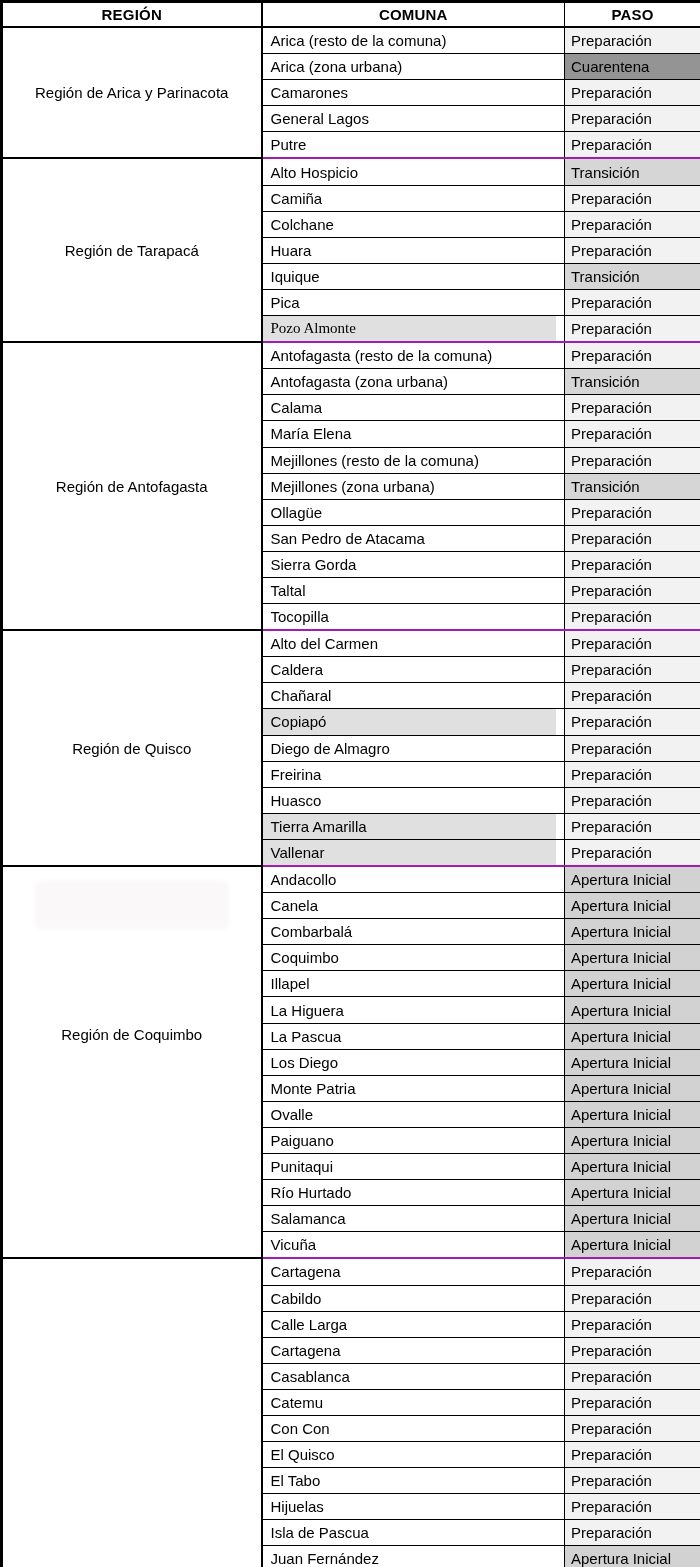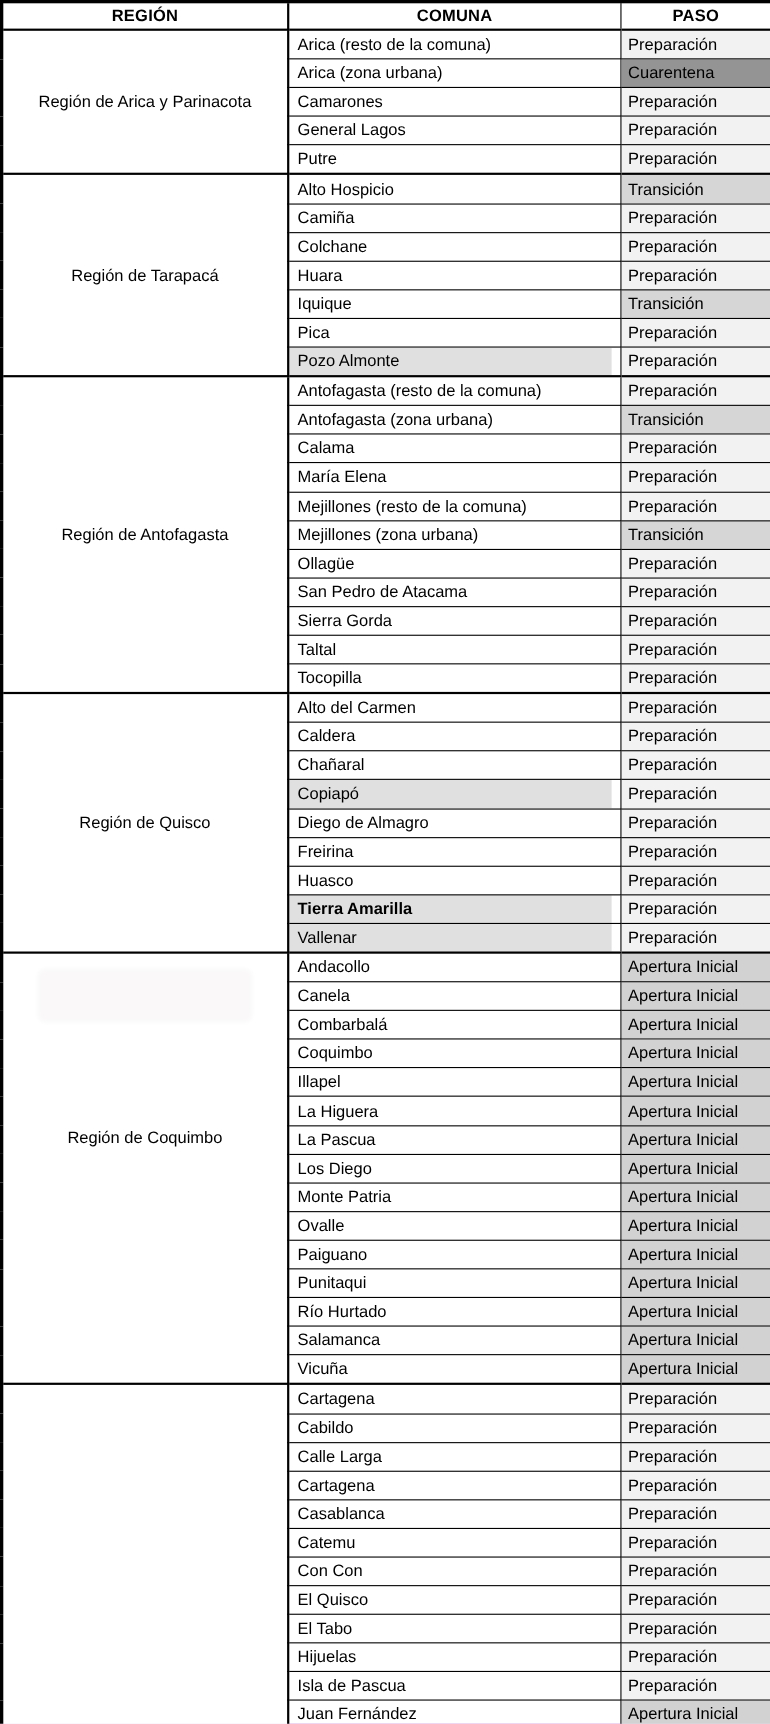--- a/index.html
+++ b/index.html
@@ -29,21 +29,21 @@
   }
   thead th.region-h { border-right: 2px solid #000; }
   tbody td {
     border: 1px solid #000;
     height: 25.1px;
     font-size: 15px;
     padding: 0;
     white-space: nowrap; overflow: hidden;
     vertical-align: middle;
   }
-  tr.group-start td { border-top: 2px solid #000000; }
+  tr.group-start td { border-top: 2px solid #a21caf; }
   td.region-cell {
     border-right: 2px solid #000;
     border-bottom: 2px solid #000;
     text-align: center;
     vertical-align: middle;
     background: #fff;
   }
   td.region-cell .region-label { display: inline-block; }
   
   td.region-cell-4 .region-label { position: relative; top: -28px; }
@@ -117,21 +117,21 @@
         </tr>
         <tr>
           <td class="comuna-cell">Iquique</td>
           <td class="paso-cell" style="background-color: rgb(214, 214, 214);">Transición</td>
         </tr>
         <tr>
           <td class="comuna-cell">Pica</td>
           <td class="paso-cell" style="background-color: rgb(242, 242, 242);">Preparación</td>
         </tr>
         <tr>
-          <td class="comuna-cell comuna-highlight" style="background-color: rgb(224, 224, 224);">Pozo Almonte</td>
+          <td class="comuna-cell comuna-highlight" style="background-color: rgb(224, 224, 224); font-family: Liberation Serif, serif;">Pozo Almonte</td>
           <td class="paso-cell" style="background-color: rgb(242, 242, 242);">Preparación</td>
         </tr>
         <tr class="group-start">
           <td class="region-cell region-cell-2" rowspan="11"><span class="region-label">Región de Antofagasta</span></td>
           <td class="comuna-cell">Antofagasta (resto de la comuna)</td>
           <td class="paso-cell" style="background-color: rgb(242, 242, 242);">Preparación</td>
         </tr>
         <tr>
           <td class="comuna-cell">Antofagasta (zona urbana)</td>
           <td class="paso-cell" style="background-color: rgb(214, 214, 214);">Transición</td>
@@ -195,21 +195,21 @@
         </tr>
         <tr>
           <td class="comuna-cell">Freirina</td>
           <td class="paso-cell" style="background-color: rgb(242, 242, 242);">Preparación</td>
         </tr>
         <tr>
           <td class="comuna-cell">Huasco</td>
           <td class="paso-cell" style="background-color: rgb(242, 242, 242);">Preparación</td>
         </tr>
         <tr>
-          <td class="comuna-cell comuna-highlight" style="background-color: rgb(224, 224, 224); font-weight: bold;">Tierra Amarilla</td>
+          <td class="comuna-cell comuna-highlight" style="background-color: rgb(224, 224, 224);">Tierra Amarilla</td>
           <td class="paso-cell" style="background-color: rgb(242, 242, 242);">Preparación</td>
         </tr>
         <tr>
           <td class="comuna-cell comuna-highlight" style="background-color: rgb(224, 224, 224);">Vallenar</td>
           <td class="paso-cell" style="background-color: rgb(242, 242, 242);">Preparación</td>
         </tr>
         <tr class="group-start">
           <td class="region-cell region-cell-4" rowspan="15"><span class="region-label">Región de Coquimbo</span></td>
           <td class="comuna-cell">Andacollo</td>
           <td class="paso-cell" style="background-color: rgb(210, 210, 210);">Apertura Inicial</td>

